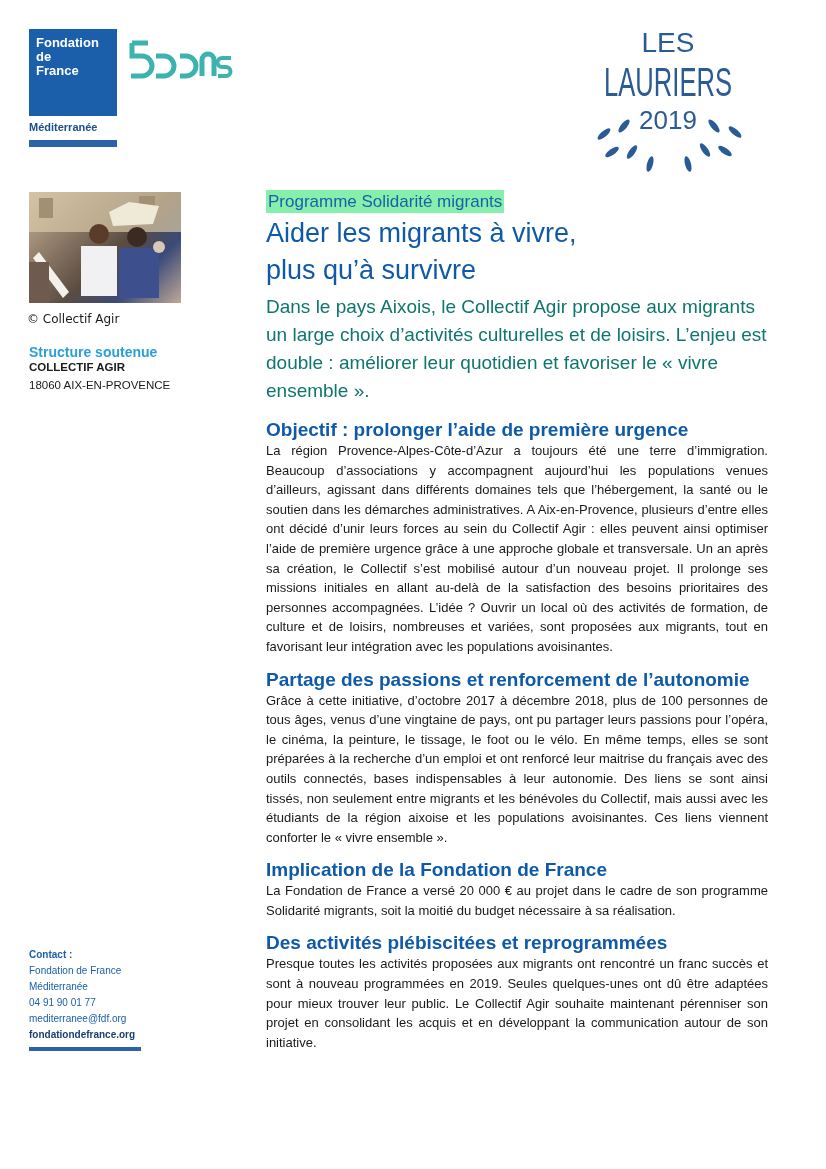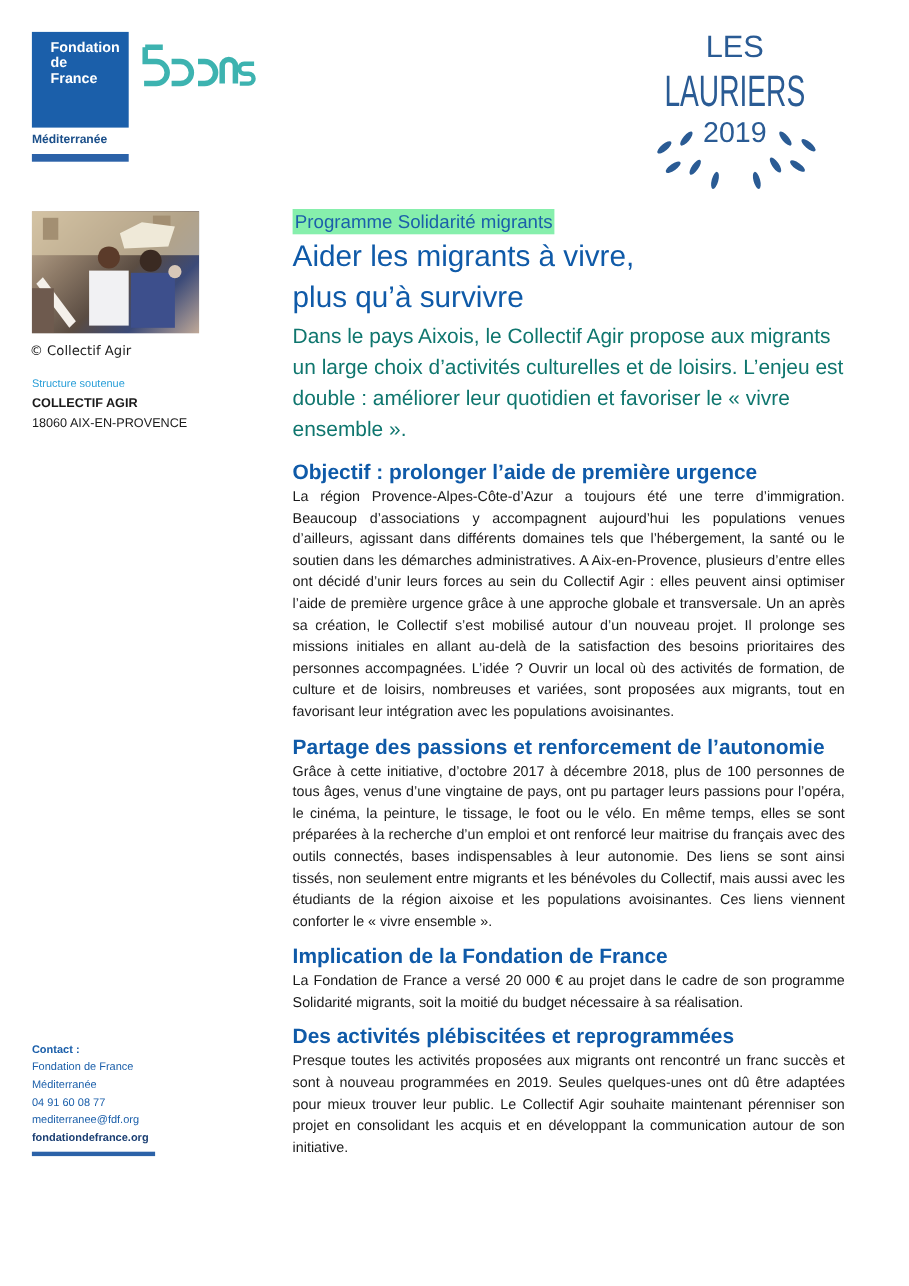--- a/index.html
+++ b/index.html
@@ -3,32 +3,32 @@
 <meta charset="utf-8">
 <style>
   html, body { margin: 0; padding: 0; background: #ffffff; }
   body { width: 826px; height: 1169px; position: relative; overflow: hidden;
          font-family: "Liberation Sans", sans-serif; color: #1a1a1a; }
   .abs { position: absolute; }
 
   
   .fdf-box { left: 29px; top: 29px; width: 88px; height: 87px; background: #1b5faa; color: #fff;
              font-family: "Liberation Sans", sans-serif; font-weight: bold; font-size: 13px; line-height: 14px;
-             padding: 7px 0 0 17px; box-sizing: border-box; }
+             padding: 7px 0 0 7px; box-sizing: border-box; }
   .fdf-sub { left: 29px; top: 121px; font-weight: bold; font-size: 11px; color: #1b4f8a; }
   .fdf-bar { left: 29px; top: 140px; width: 88px; height: 7px; background: #2b62a8; }
   .ans-logo { left: 128px; top: 38px; }
 
   .lauriers { left: 590px; top: 14px; width: 160px; height: 160px; }
 
   
   .photo { left: 29px; top: 192px; width: 152px; height: 111px; overflow: hidden;
            background: linear-gradient(135deg,#c9b59a 0%,#8d7a67 30%,#5a4c42 55%,#3b4a78 75%,#c0a998 100%); }
   .credit { left: 27px; top: 312px; font-size: 12px; font-family: "DejaVu Sans", sans-serif; }
-  .struct-label { left: 29px; top: 344px; font-size: 10px; color: #2a9fd8; font-weight: normal; }
+  .struct-label { left: 29px; top: 344px; font-size: 14px; color: #2a9fd8; font-weight: bold; }
   .struct-name { left: 29px; top: 361px; font-size: 11.5px; font-weight: bold; }
   .struct-addr { left: 29px; top: 379px; font-size: 11.5px; }
 
   .contact { left: 29px; top: 947px; width: 130px; font-size: 10px; line-height: 16px; color: #1b5faa; }
   .contact .lbl { font-weight: bold; }
   .contact .site { font-weight: bold; color: #1b3f73; }
   .contact-bar { left: 29px; top: 1047px; width: 112px; height: 4px; background: #2b62a8; }
 
   
   .main { left: 266px; top: 190px; width: 502px; }
@@ -101,21 +101,21 @@
 </div>
 <div class="abs credit">© Collectif Agir</div>
 <div class="abs struct-label">Structure soutenue</div>
 <div class="abs struct-name">COLLECTIF AGIR</div>
 <div class="abs struct-addr">18060 AIX-EN-PROVENCE</div>
 
 <div class="abs contact">
   <div class="lbl">Contact :</div>
   <div>Fondation de France</div>
   <div>Méditerranée</div>
-  <div>04 91 60 08 77</div>
+  <div>04 91 90 01 77</div>
   <div>mediterranee@fdf.org</div>
   <div class="site">fondationdefrance.org</div>
 </div>
 <div class="abs contact-bar"></div>
 
 <div class="abs main">
   <span class="program">Programme Solidarité migrants</span>
   <h1 class="title">
     <span>Aider les migrants à vivre,</span><br>
     <span>plus qu’à survivre</span>

